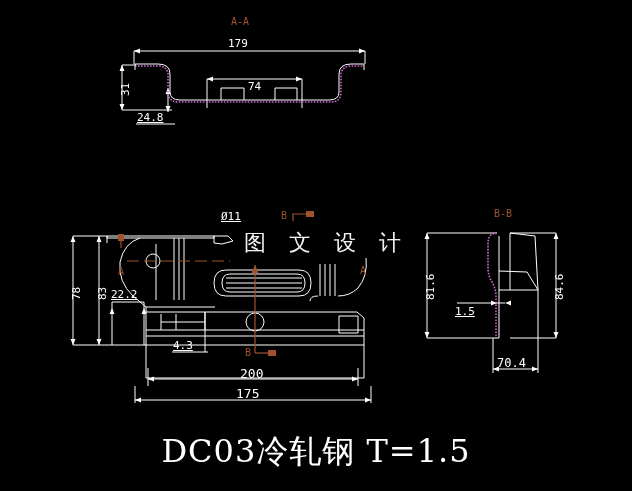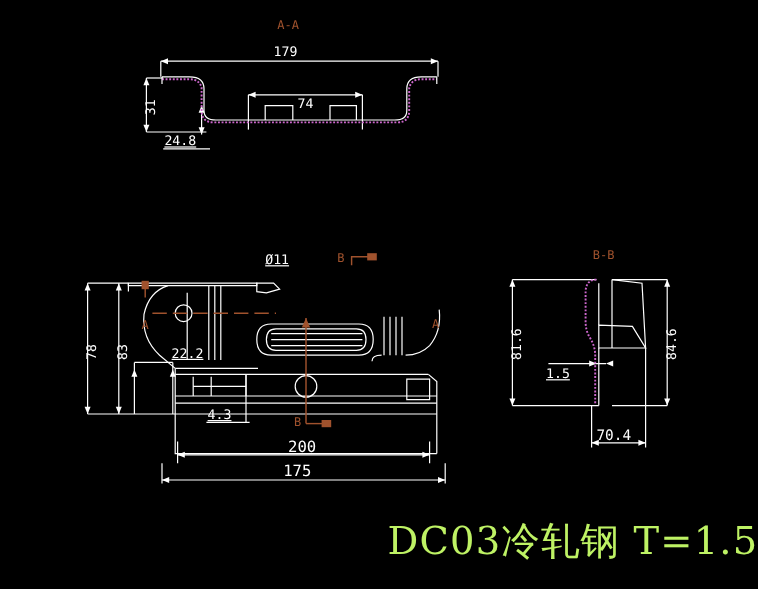--- a/index.html
+++ b/index.html
@@ -10,22 +10,22 @@
   .txt{position:absolute;color:#ffffff;font-size:11px;letter-spacing:0px;
        font-family:"DejaVu Sans Mono","Liberation Mono",monospace;white-space:nowrap;}
   .txt.u{text-decoration:underline;}
   .rot{transform-origin:0 0;transform:rotate(-90deg);}
   .sec{position:absolute;color:#a0522d;font-size:10px;white-space:nowrap;
        font-family:"DejaVu Sans Mono","Liberation Mono",monospace;}
   .mark{position:absolute;color:#a0522d;font-size:10px;white-space:nowrap;
         font-family:"DejaVu Sans Mono","Liberation Mono",monospace;}
   #wm{position:absolute;left:244px;top:228px;color:#f2f2f2;font-size:22px;
       letter-spacing:8px;font-family:"DejaVu Serif","Liberation Serif",serif;}
-  #title{position:absolute;left:0;top:430px;width:632px;text-align:right;
-         color:#bef264;font-size:32px;letter-spacing:1px;
+  #title{position:absolute;left:0;top:430px;width:632px;text-align:center;
+         color:#ffffff;font-size:32px;letter-spacing:1px;
          font-family:"DejaVu Serif","Liberation Serif",serif;}
 </style>
 </head>
 <body>
 
 <div id="stage">
 
   <svg width="632" height="491">
 
     <g stroke="#ffffff" fill="none" stroke-width="1">
@@ -215,32 +215,33 @@
 
   <div class="sec" style="left:231px;top:16px;">A-A</div>
   <div class="txt" style="left:228px;top:37px;">179</div>
   <div class="txt" style="left:248px;top:80px;">74</div>
   <div class="txt rot" style="left:119px;top:96px;">31</div>
   <div class="txt u" style="left:137px;top:111px;">24.8</div>
 
   <div class="txt u" style="left:221px;top:210px;">Ø11</div>
   <div class="txt rot" style="left:70px;top:300px;">78</div>
   <div class="txt rot" style="left:96px;top:300px;">83</div>
-  <div class="txt u" style="left:111px;top:288px;margin-left:32px;">22.2</div>
+  <div class="txt u" style="left:111px;top:288px;">22.2</div>
   <div class="txt u" style="left:173px;top:339px;">4.3</div>
   <div class="txt" style="left:240px;top:366px;font-size:13px;">200</div>
   <div class="txt" style="left:236px;top:386px;font-size:13px;">175</div>
 
   <div class="mark" style="left:118px;top:266px;">A</div>
   <div class="mark" style="left:360px;top:265px;">A</div>
   <div class="mark" style="left:281px;top:210px;">B</div>
   <div class="mark" style="left:245px;top:347px;">B</div>
 
   <div class="sec" style="left:494px;top:208px;text-align:right;">B-B</div>
   <div class="txt rot" style="left:424px;top:300px;">81.6</div>
   <div class="txt rot" style="left:553px;top:300px;">84.6</div>
   <div class="txt u" style="left:455px;top:305px;">1.5</div>
   <div class="txt" style="left:497px;top:356px;font-size:12px;">70.4</div>
 
+  <div id="wm">图 文 设 计</div>
 
   <div id="title">DC03冷轧钢   T=1.5</div>
 
 </div>
 
 </body></html>

